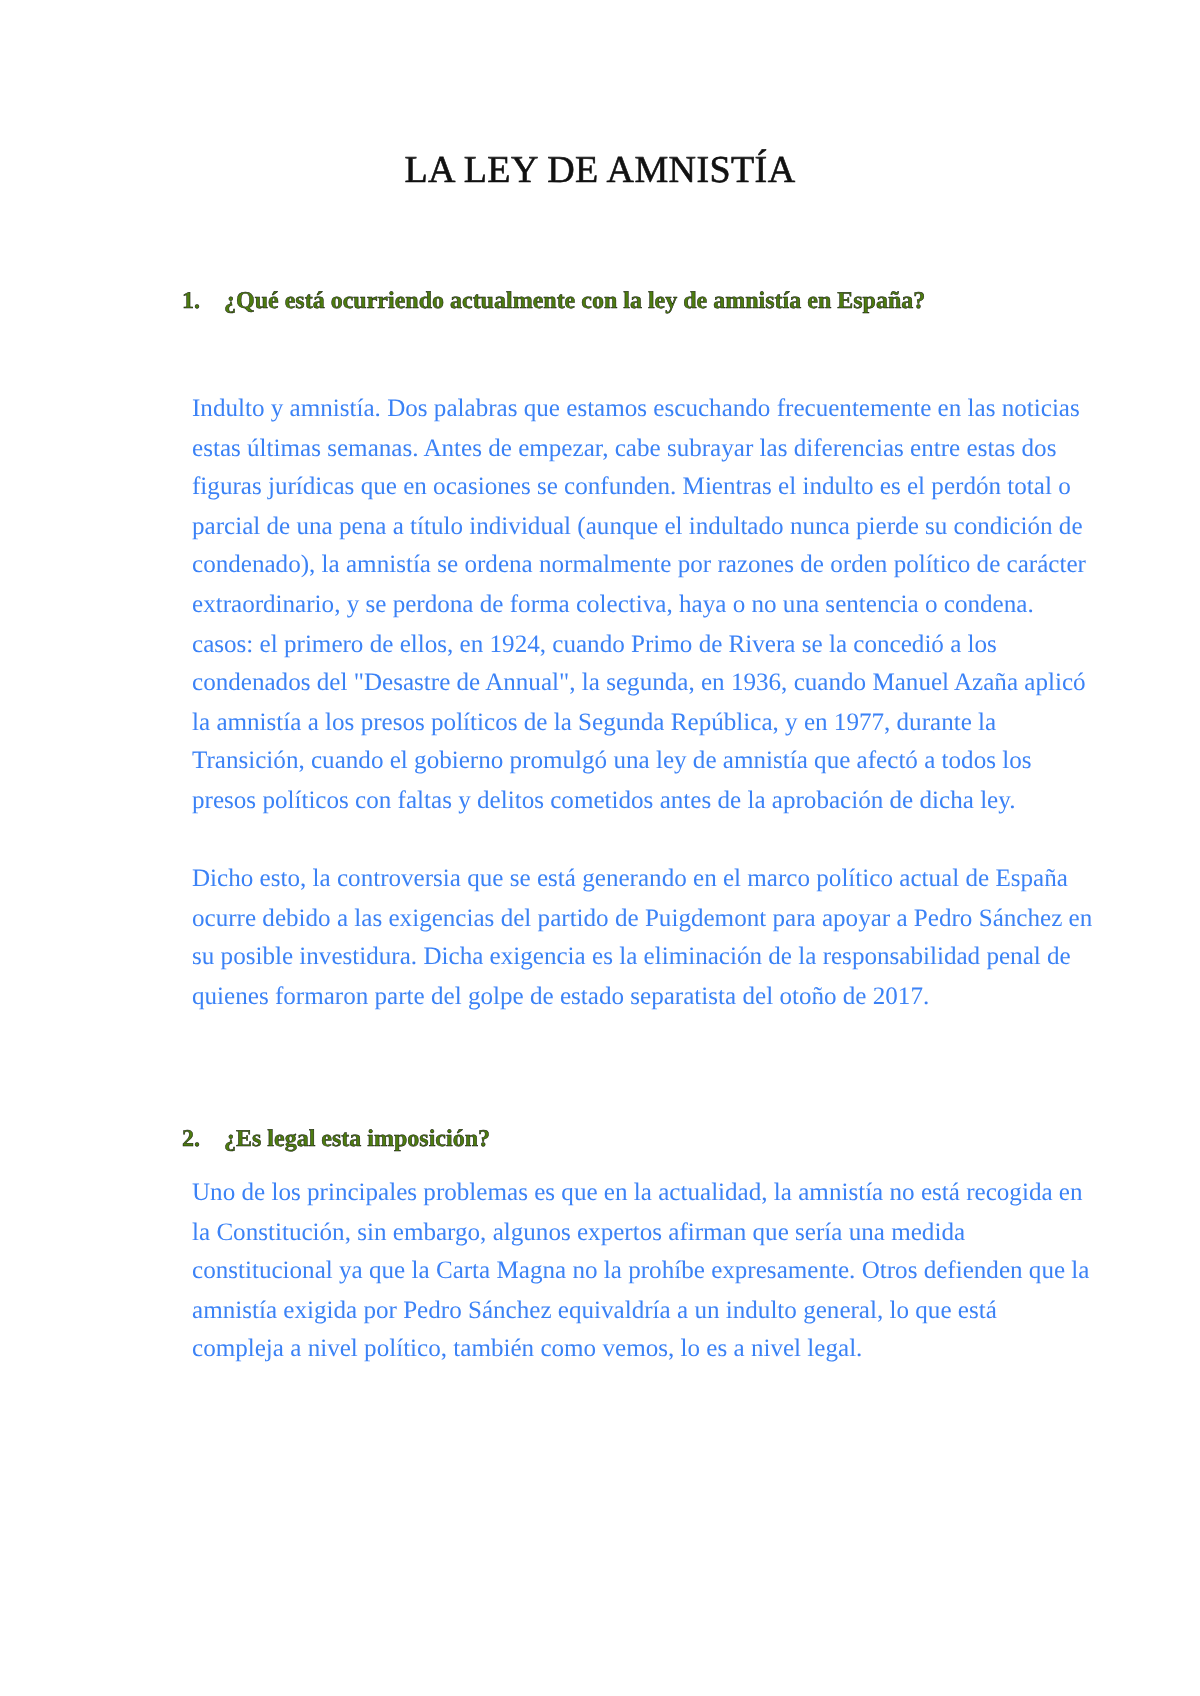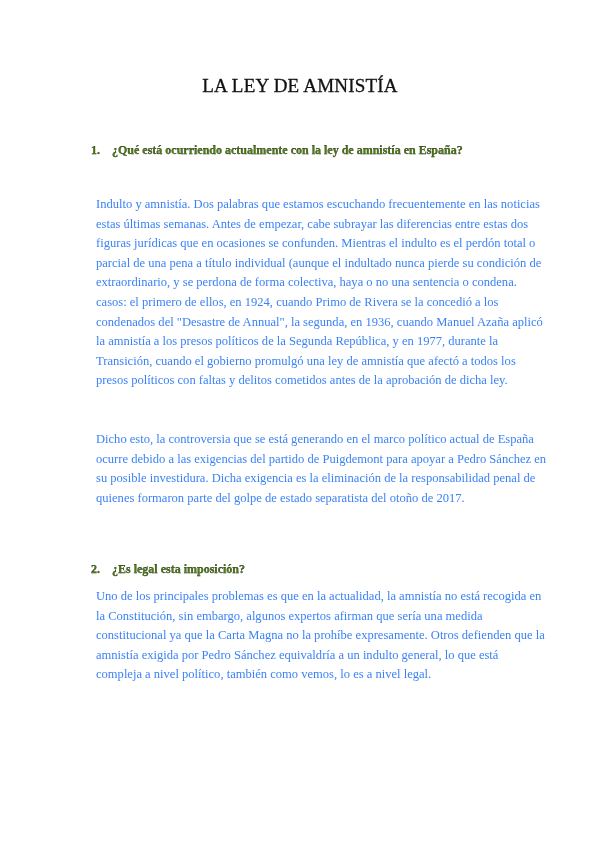--- a/index.html
+++ b/index.html
@@ -75,20 +75,21 @@
 
   <h2 class="heading h1">
     <span class="num">1.</span><span>¿Qué está ocurriendo actualmente con la ley de amnistía en España?</span>
   </h2>
 
   <p class="para p1">
     <span class="line">Indulto y amnistía. Dos palabras que estamos escuchando frecuentemente en las noticias</span>
     <span class="line">estas últimas semanas. Antes de empezar, cabe subrayar las diferencias entre estas dos</span>
     <span class="line">figuras jurídicas que en ocasiones se confunden. Mientras el indulto es el perdón total o</span>
     <span class="line">parcial de una pena a título individual (aunque el indultado nunca pierde su condición de</span>
+    <span class="line">condenado), la amnistía se ordena normalmente por razones de orden político de carácter</span>
     <span class="line">extraordinario, y se perdona de forma colectiva, haya o no una sentencia o condena.</span>
     <span class="line">casos: el primero de ellos, en 1924, cuando Primo de Rivera se la concedió a los</span>
     <span class="line">condenados del "Desastre de Annual", la segunda, en 1936, cuando Manuel Azaña aplicó</span>
     <span class="line">la amnistía a los presos políticos de la Segunda República, y en 1977, durante la</span>
     <span class="line">Transición, cuando el gobierno promulgó una ley de amnistía que afectó a todos los</span>
     <span class="line">presos políticos con faltas y delitos cometidos antes de la aprobación de dicha ley.</span>
   </p>
 
   <p class="para p2">
     <span class="line">Dicho esto, la controversia que se está generando en el marco político actual de España</span>

